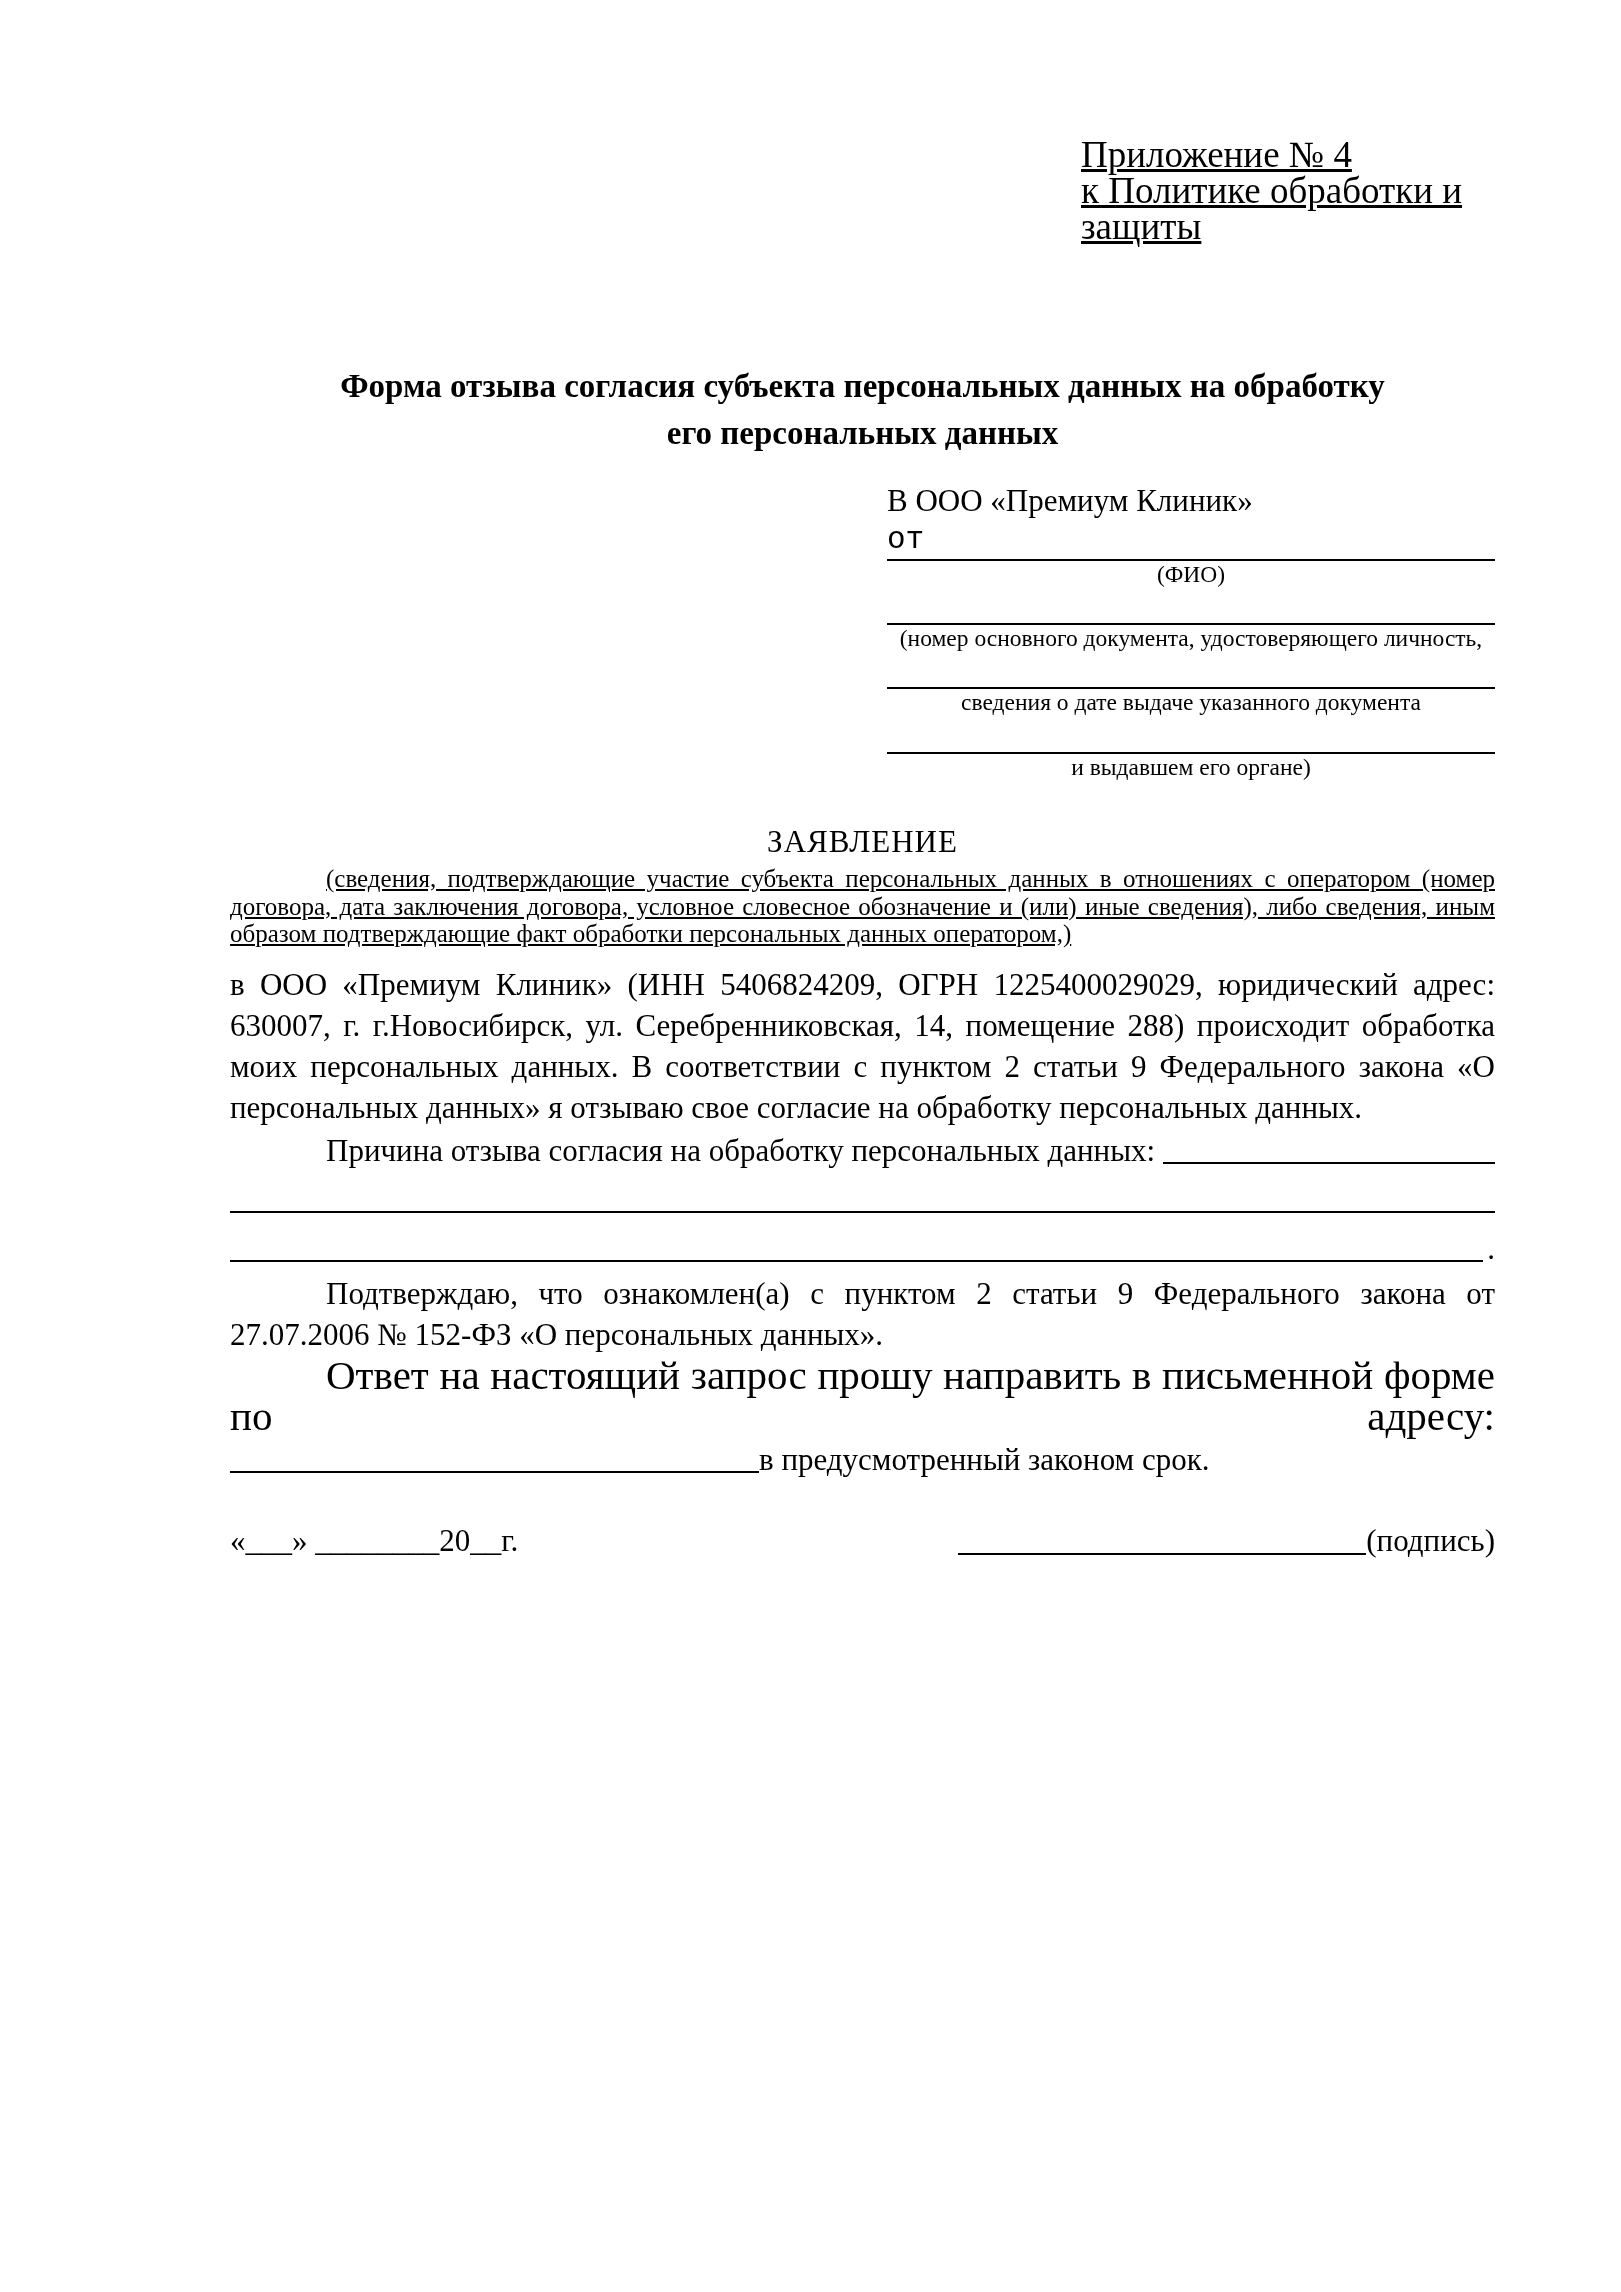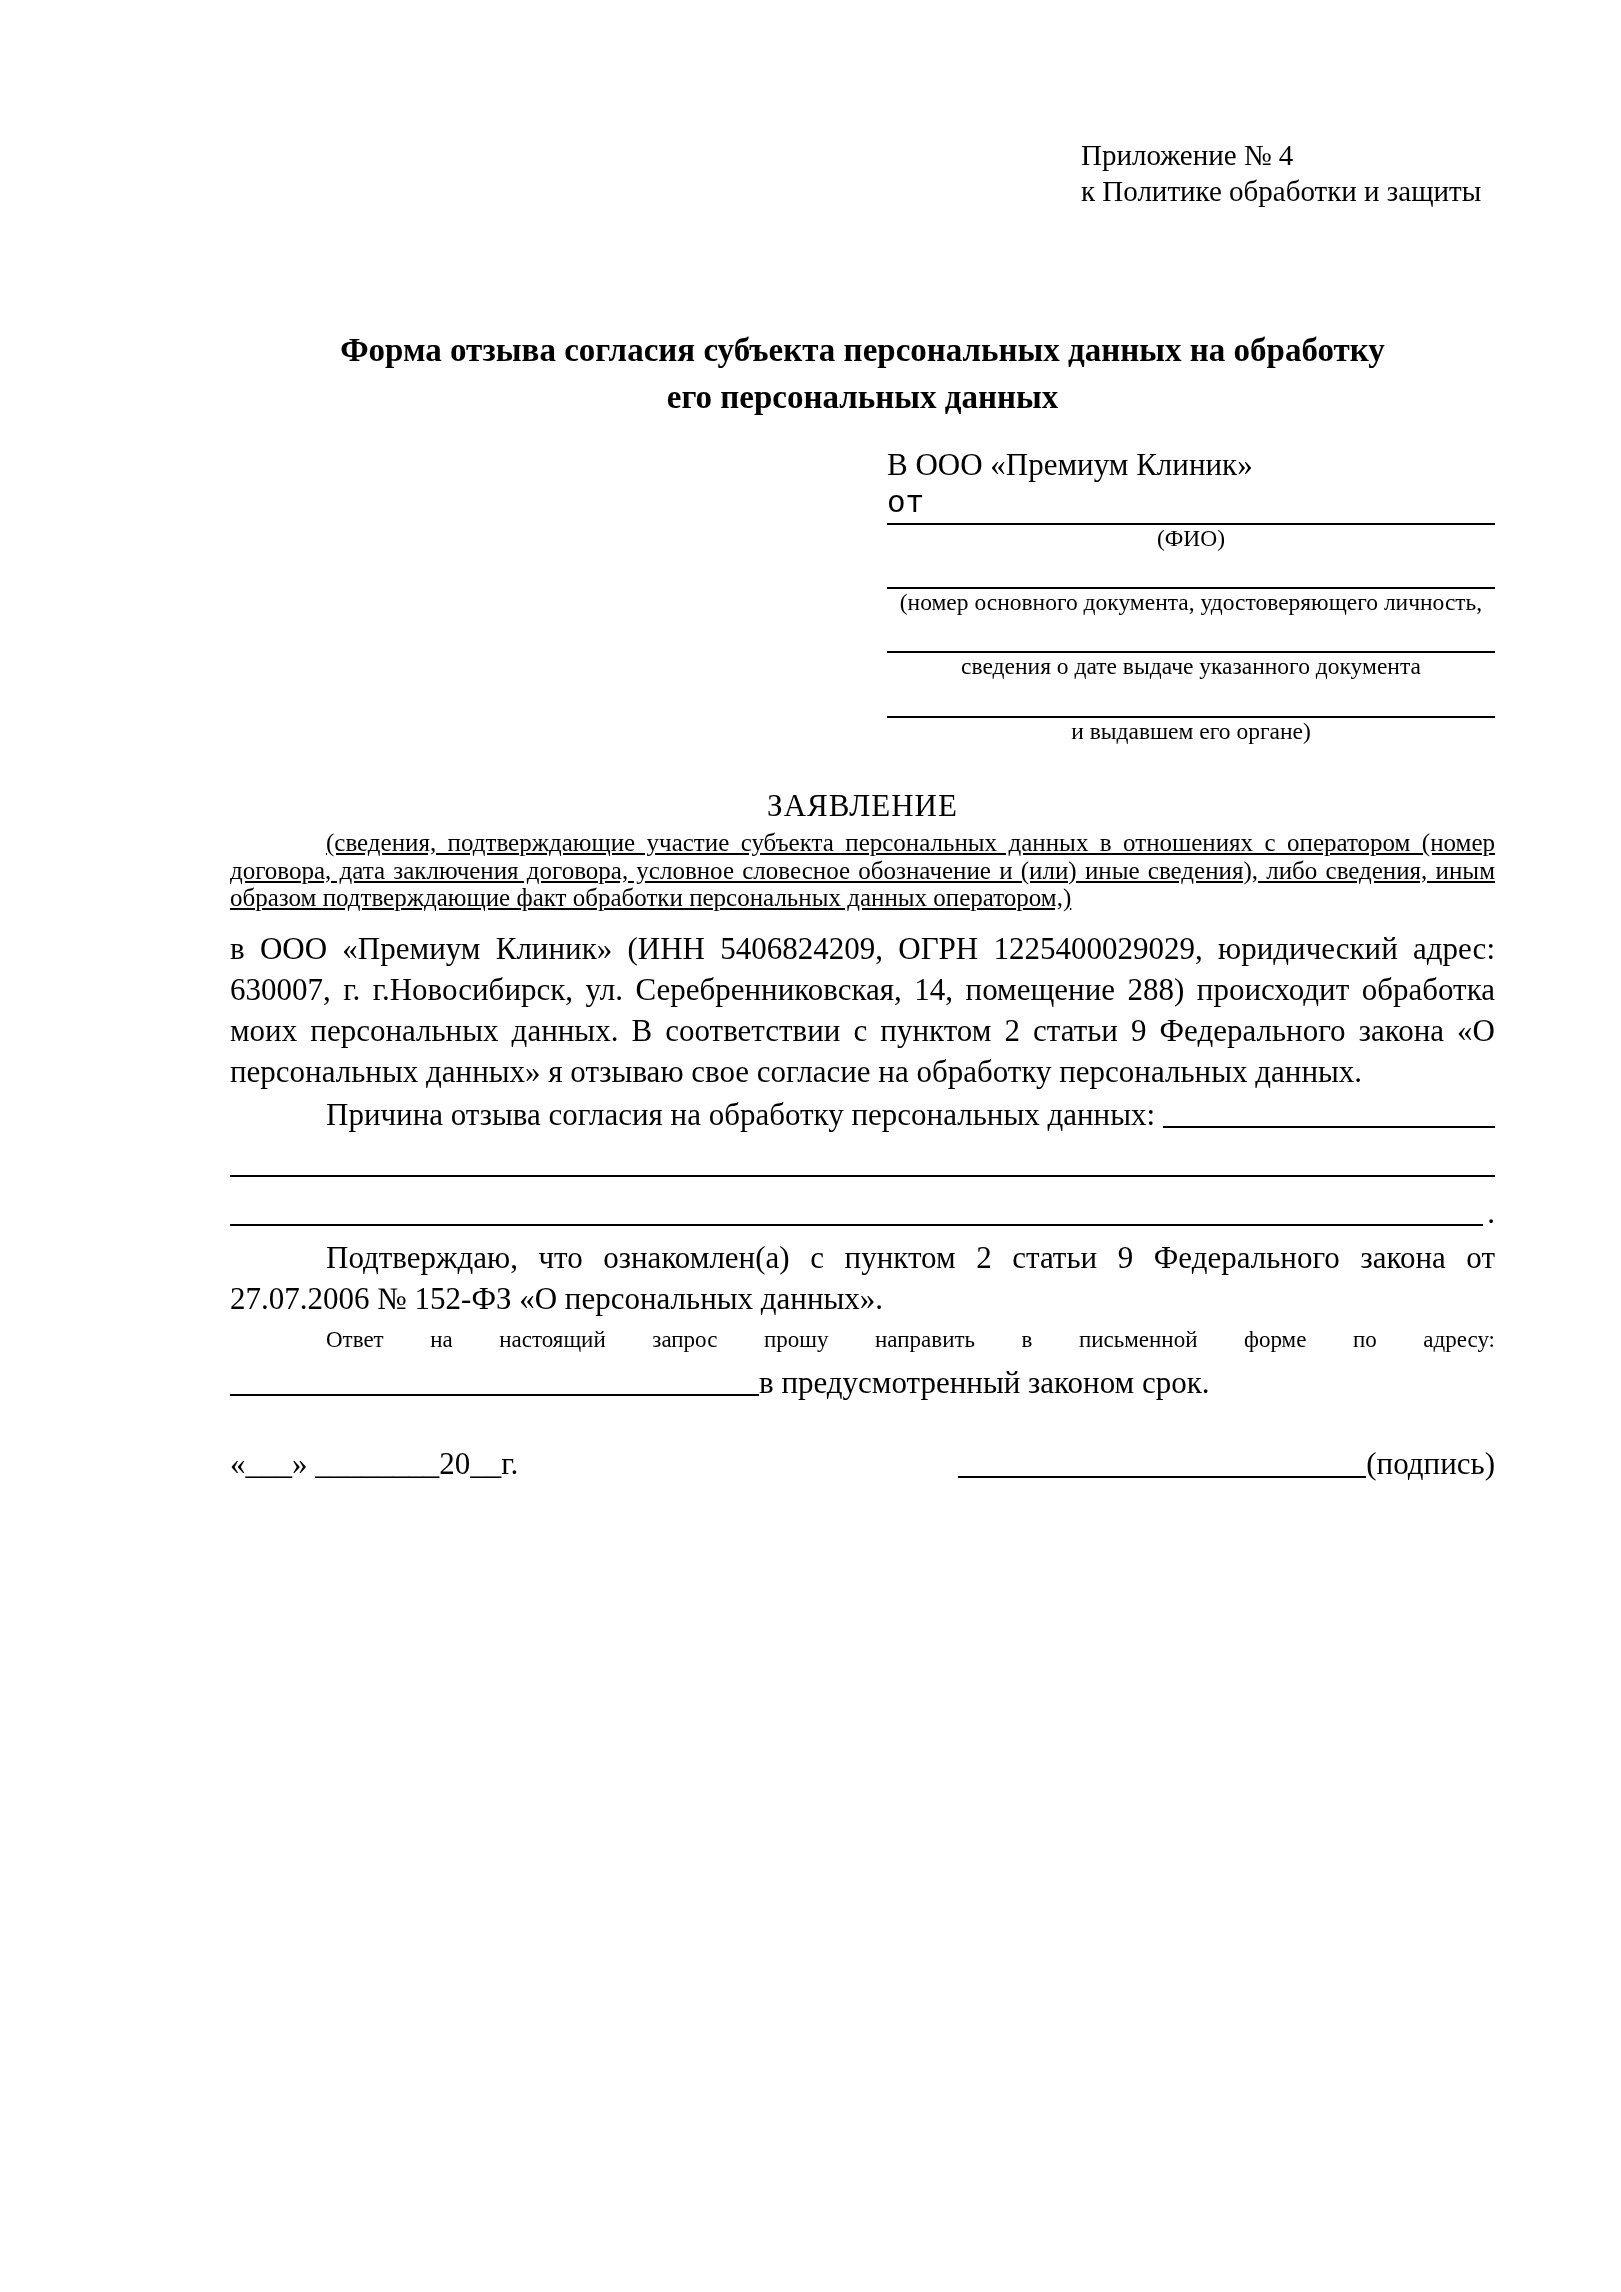--- a/index.html
+++ b/index.html
@@ -7,21 +7,21 @@
     position:relative;
     width:1621px;height:2293px;
     background:#ffffff;color:#000;
     font-family:"Liberation Serif","DejaVu Serif",serif;
     box-sizing:border-box;
     padding:137px 126px 0 230px;
     margin:0 auto;
     overflow:hidden;
   }
   
-  .doc-header{margin-left:851px;font-size:29px;line-height:36px;}
+  .doc-header{margin-left:851px;font-size:37px;line-height:36px;text-decoration:underline;}
   
   .doc-title{margin-top:118px;text-align:center;font-weight:bold;font-size:33px;line-height:47px;}
   
   .addressee{margin-top:23.5px;margin-left:657px;width:608px;font-size:31px;}
   .addr-to{line-height:39px;}
   .addr-from{line-height:39px;font-family:Liberation Mono, monospace;}
   .field{margin-top:0;}
   .field + .field{margin-top:35px;}
   .field-line{height:0;border-bottom:2px solid #000;}
   .field-caption{font-size:23.5px;line-height:27.4px;text-align:center;}
@@ -30,21 +30,21 @@
   .intro{display:flex;align-items:flex-end;padding-left:96px;font-size:31px;line-height:41px;}
   .intro .label{white-space:nowrap;padding-right:9.8px;}
   .fill{flex:1 1 auto;border-bottom:2.9px solid #000;margin-bottom:6.9px;}
   .note{margin-top:2px;font-size:25px;line-height:27.4px;text-align:justify;text-indent:96px;text-decoration:underline;}
   .body-par{margin-top:17px;font-size:31px;line-height:41px;text-align:justify;}
   .reason{display:flex;align-items:flex-end;font-size:31px;line-height:41px;height:43px;}
   .reason .label{white-space:nowrap;padding-left:96px;padding-right:7.8px;}
   .blank-row{display:flex;align-items:flex-end;height:49px;font-size:31px;line-height:41px;}
   .blank-row .period{padding-left:3.9px;}
   .confirm{margin-top:3.9px;font-size:31px;line-height:41px;text-align:justify;text-indent:96px;}
-  .reply-1{font-size:23px;line-height:41px;text-indent:96px;text-align:justify;text-align-last:justify;}
+  .reply-1{font-size:41px;line-height:41px;text-indent:96px;text-align:justify;text-align-last:justify;}
   .reply-2{display:flex;align-items:flex-end;font-size:31px;line-height:41px;height:43px;}
   .reply-fill{width:529px;border-bottom:2.9px solid #000;margin-bottom:6.9px;}
   
   .footer{margin-top:39px;display:flex;justify-content:space-between;align-items:flex-end;font-size:31px;line-height:43px;}
   .sign{display:flex;align-items:flex-end;}
   .sign-fill{width:408px;border-bottom:2.9px solid #000;margin-bottom:6.9px;}
 </style>
 </head>
 <body>
 

